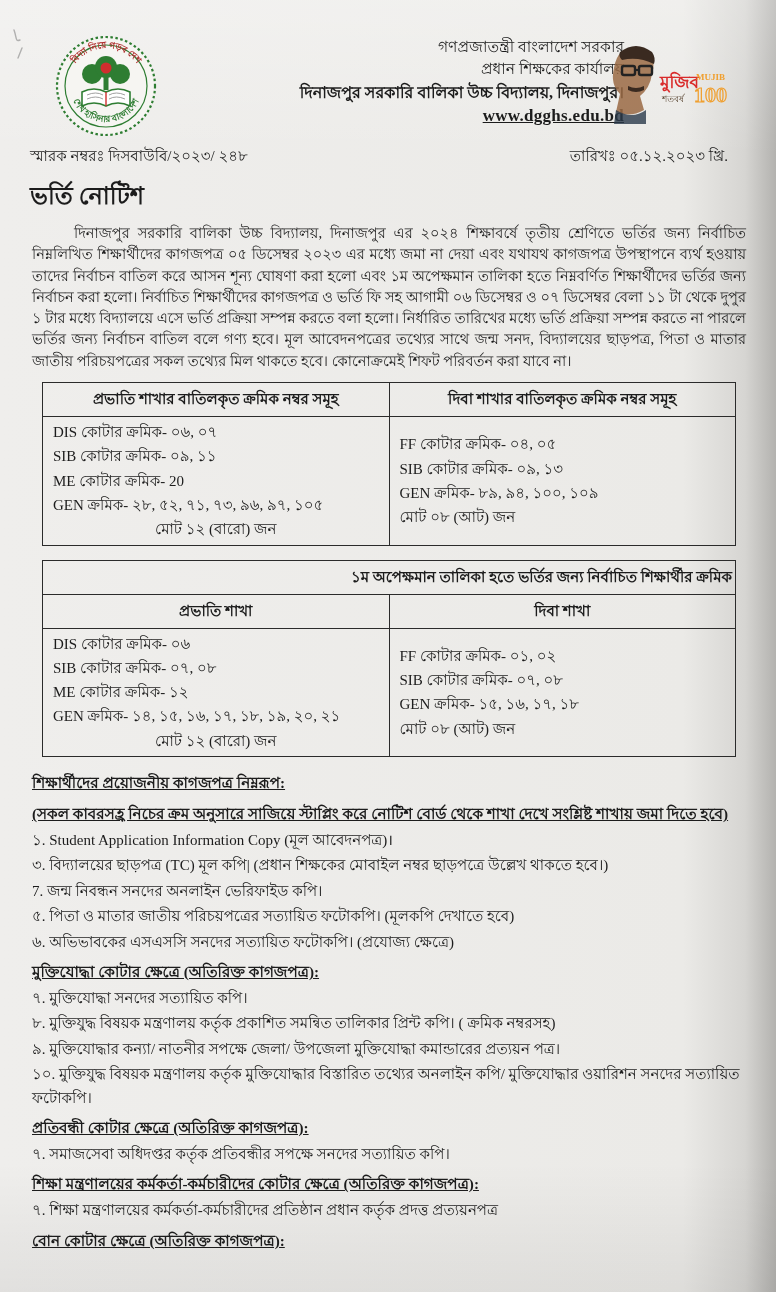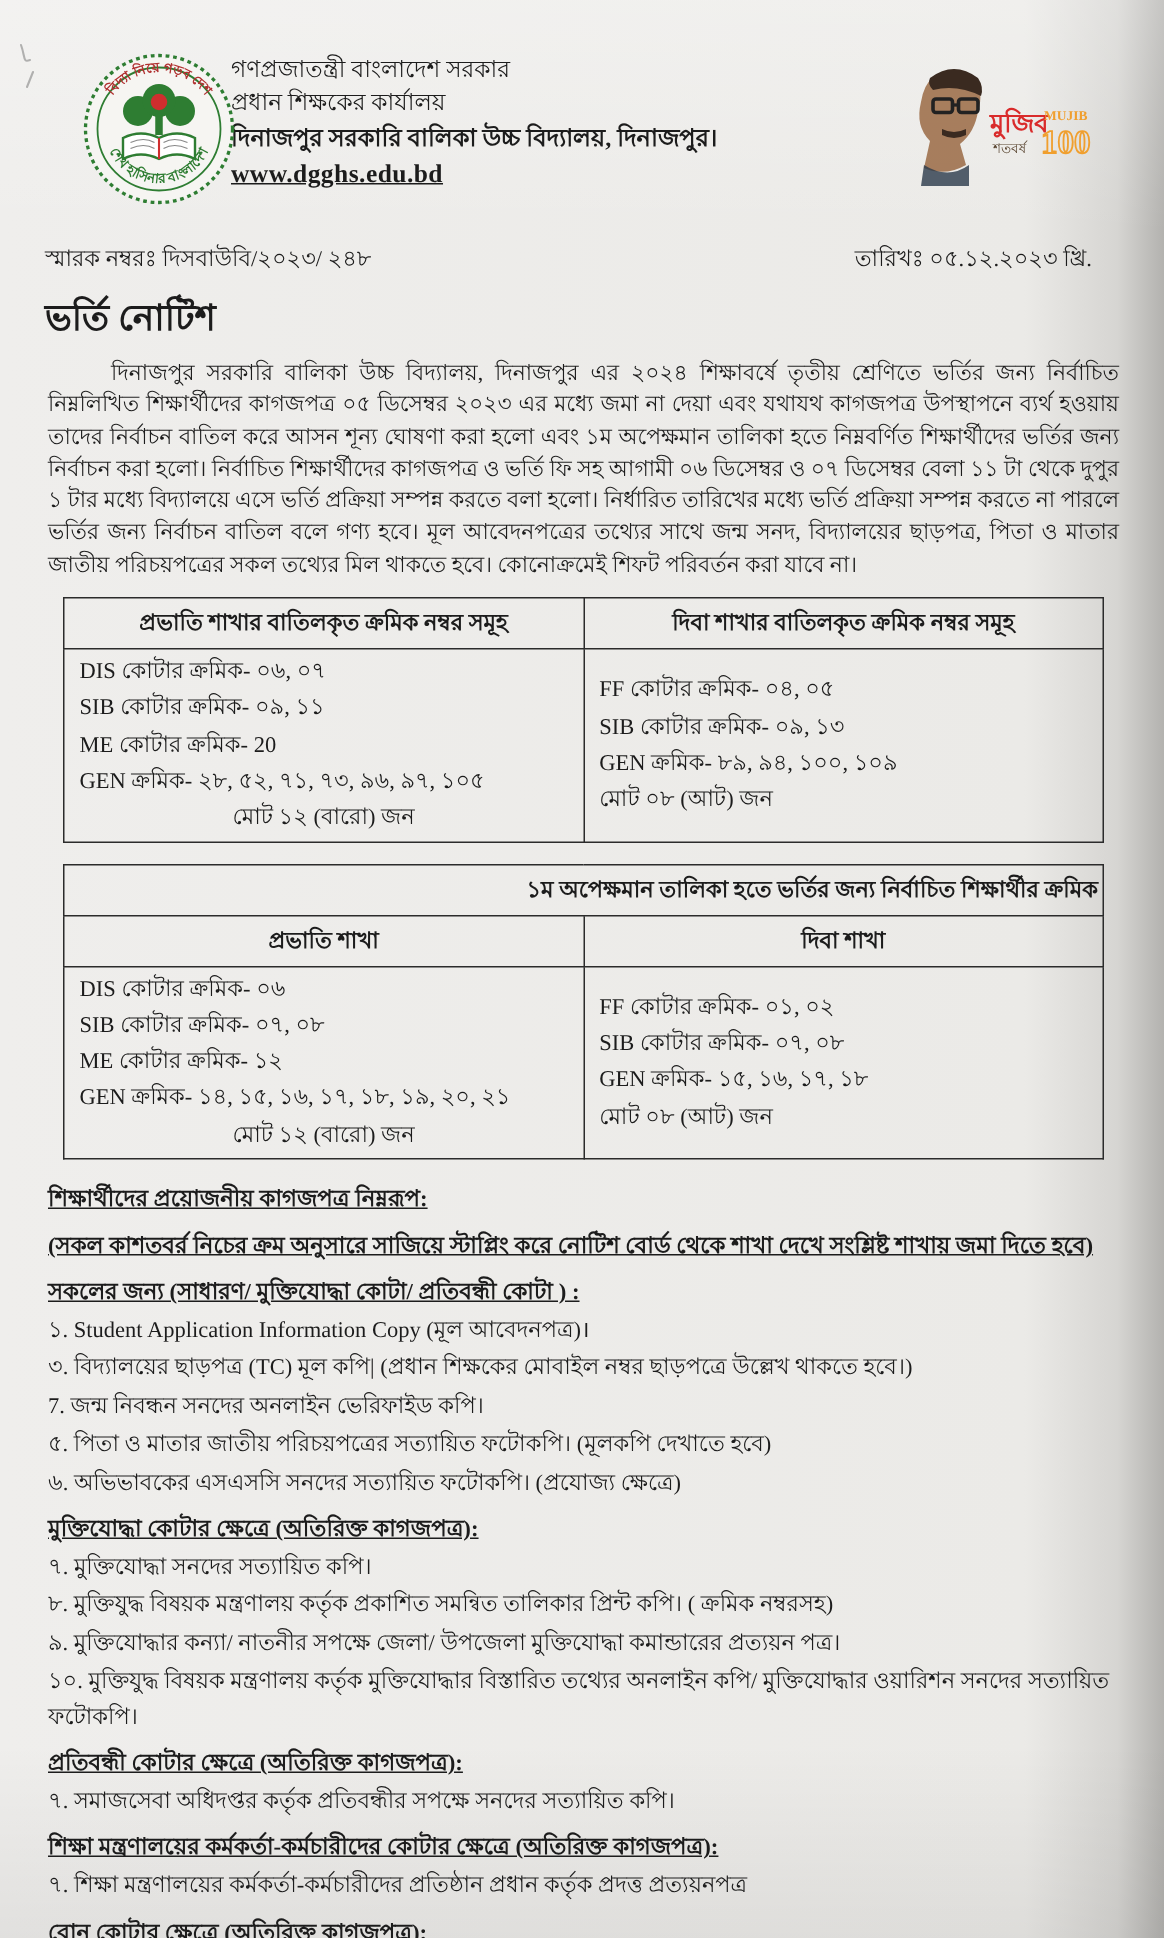--- a/index.html
+++ b/index.html
@@ -16,25 +16,25 @@
   .page::after{
     content:"";position:absolute;inset:0;pointer-events:none;
     background:linear-gradient(180deg,rgba(255,255,255,.25) 0%,rgba(0,0,0,0) 12%,rgba(0,0,0,0) 90%,rgba(0,0,0,.06) 100%);
   }
   .inner{position:relative;padding:30px 28px 0 30px;z-index:1;}
 
   
   .hdr{position:relative;height:112px;}
   .seal{position:absolute;left:24px;top:4px;}
   .mujib{position:absolute;right:18px;top:10px;}
-  .hdr-center{width:470px;margin:0 auto;text-align:left;line-height:1.45;padding-top:6px;}
+  .hdr-center{width:470px;margin:0 auto;text-align:right;line-height:1.45;padding-top:6px;}
   .hdr-line{font-size:15.5px;}
   .hdr-school{font-size:16px;font-weight:bold;}
   .hdr-web{font-size:17px;font-weight:bold;text-decoration:underline;letter-spacing:.3px;}
-  .memo-row{display:flex;justify-content:space-between;font-size:15px;margin-top:18px;padding:0 2px 0 0;}
+  .memo-row{display:flex;justify-content:space-between;font-size:15px;margin-top:2px;padding:0 2px 0 0;}
   .memo-row .date{padding-right:18px;}
 
   
   .title{text-align:left;font-size:24px;font-weight:bold;margin:8px 0 6px 0;}
 
   
   .intro{font-size:14.6px;line-height:1.46;text-align:justify;text-indent:42px;margin:0 2px 10px 2px;}
 
   
   table{border-collapse:collapse;}
@@ -176,23 +176,22 @@
           <div>SIB কোটার ক্রমিক- ০৭, ০৮</div>
           <div>GEN ক্রমিক- ১৫, ১৬, ১৭, ১৮</div>
           <div>মোট ০৮ (আট) জন</div>
         </td>
       </tr>
     </tbody>
       </table>
 
     <div class="sec">
       <div class="sec-h">শিক্ষার্থীদের প্রয়োজনীয় কাগজপত্র নিম্নরূপ:</div>
-      <div class="sec-h">(সকল কাশতবর্র নিচের ক্রম অনুসারে সাজিয়ে স্টাপ্লিং করে নোটিশ বোর্ড থেকে শাখা দেখে সংশ্লিষ্ট শাখায় জমা দিতে হবে)</div>
-
-      <div class="sec-h">সকলের জন্য (সাধারণ/ মুক্তিযোদ্ধা কোটা/ প্রতিবন্ধী  কোটা ) :</div>
+      <div class="sec-h">(সকল কাবরসহ্র নিচের ক্রম অনুসারে সাজিয়ে স্টাপ্লিং করে নোটিশ বোর্ড থেকে শাখা দেখে সংশ্লিষ্ট শাখায় জমা দিতে হবে)</div>
+
       <div class="sec-item">১. Student Application Information Copy (মূল আবেদনপত্র)।</div>
       <div class="sec-item">৩. বিদ্যালয়ের ছাড়পত্র (TC) মূল কপি|  (প্রধান শিক্ষকের মোবাইল নম্বর ছাড়পত্রে উল্লেখ থাকতে হবে।)</div>
       <div class="sec-item">7. জন্ম নিবন্ধন সনদের অনলাইন ভেরিফাইড কপি।</div>
       <div class="sec-item">৫. পিতা ও মাতার জাতীয় পরিচয়পত্রের সত্যায়িত ফটোকপি। (মূলকপি দেখাতে হবে)</div>
       <div class="sec-item">৬. অভিভাবকের এসএসসি সনদের  সত্যায়িত ফটোকপি। (প্রযোজ্য ক্ষেত্রে)</div>
 
       <div class="sec-h">মুক্তিযোদ্ধা কোটার ক্ষেত্রে (অতিরিক্ত কাগজপত্র):</div>
       <div class="sec-item">৭. মুক্তিযোদ্ধা সনদের সত্যায়িত কপি।</div>
       <div class="sec-item">৮.  মুক্তিযুদ্ধ বিষয়ক মন্ত্রণালয় কর্তৃক প্রকাশিত সমন্বিত তালিকার প্রিন্ট কপি। ( ক্রমিক নম্বরসহ)</div>
       <div class="sec-item">৯. মুক্তিযোদ্ধার কন্যা/ নাতনীর সপক্ষে জেলা/ উপজেলা মুক্তিযোদ্ধা কমান্ডারের প্রত্যয়ন পত্র।</div>

